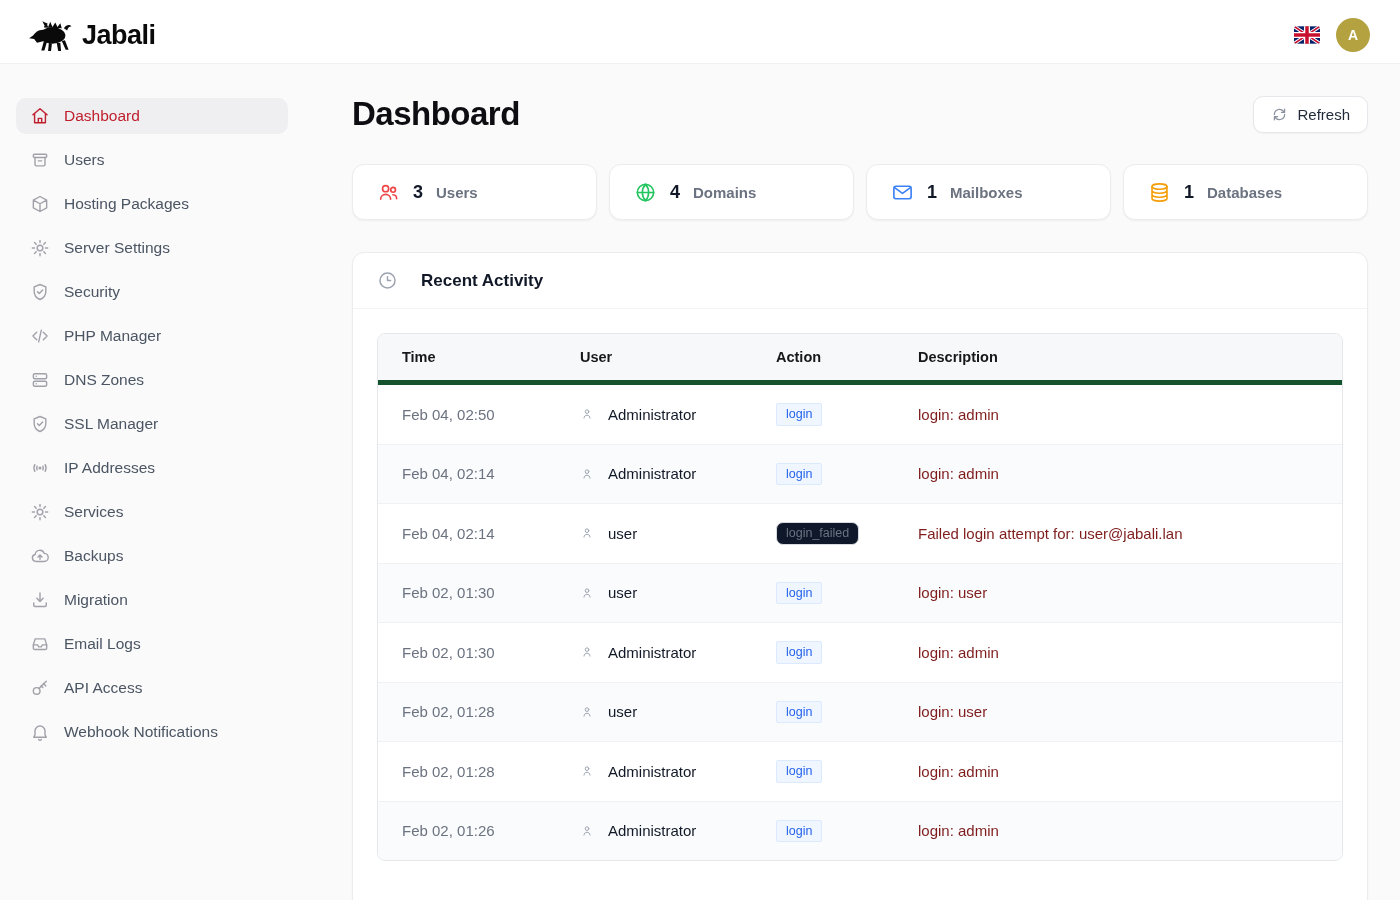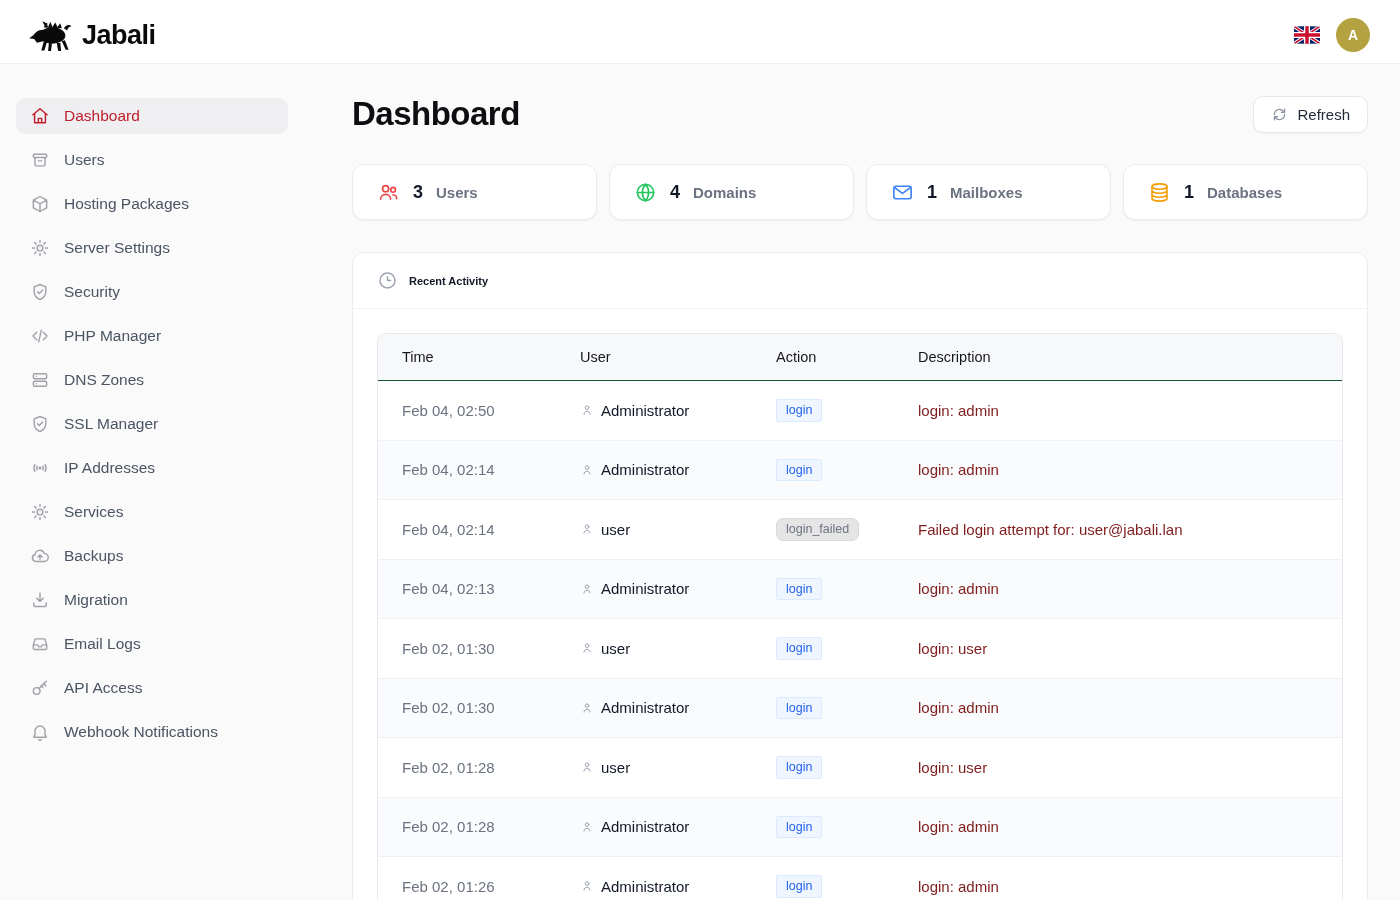--- a/index.html
+++ b/index.html
@@ -61,40 +61,40 @@
   
   .activity-card {
     background:#fff; border:1px solid #ececef; border-radius:12px;
     box-shadow:0 1px 2px rgba(16,24,40,.05); height:700px; overflow:hidden;
   }
   .card-head {
     height:56px; display:flex; align-items:center; gap:11px;
     padding:0 24px; border-bottom:1px solid #f2f3f5;
   }
   .card-head .c-icon { color:#9ca3af; display:flex; line-height:0; }
-  .card-title { margin:0; font-size:11px; font-weight:800; color:#111827; }
+  .card-title { margin:12px; font-size:17px; font-weight:800; color:#111827; }
   .table-wrap { margin:24px; border:1px solid #e5e7eb; border-radius:8px; overflow:hidden; }
   table.activity { width:100%; border-collapse:collapse; font-size:15px; }
   table.activity thead th {
-    background:#f7f8f9; text-align:left; font-weight:400; font-size:14.5px;
-    color:#17181c; padding:15px 24px; border-bottom:1px solid #14532d;
+    background:#f7f8f9; text-align:left; font-weight:700; font-size:14.5px;
+    color:#17181c; padding:15px 24px; border-bottom:5px solid #14532d;
   }
   th.col-time { width:178px; } th.col-user { width:196px; } th.col-action { width:142px; }
   table.activity tbody td { padding:18px 24px; border-top:1px solid #f0f1f4; }
   table.activity tbody tr:first-child td { border-top:none; }
   table.activity tbody tr:nth-child(even) { background:#fafbfc; }
   td.t-time { color:#6b7280; }
-  .user-cell { display:flex; align-items:center; gap:7px; color:#111827; }
+  .user-cell { display:flex; align-items:center; gap:14px; color:#111827; }
   .user-cell .u-icon { color:#9ca3af; display:flex; line-height:0; }
   .badge {
     display:inline-block; font-size:12.5px; line-height:1;
     padding:4px 9px; border-radius:2px; white-space:nowrap;
   }
   .badge.blue { background:#eff6ff; color:#2563eb; border:1px solid #dbeafe; }
-  .badge.outline { background:#e5e5e5; color:#6b7280; border:1px solid #d7dade; border-radius:7px; }
+  .badge.outline { background:#0f172a; color:#6b7280; border:1px solid #d7dade; border-radius:7px; }
   td.t-desc { color:#7f1d1d; }
 </style>
 </head>
 <body>
 
 <header class="app-header">
   <div class="brand">
     <span style="line-height:0;">
       <svg viewBox="0 0 64 46" width="46" height="33" aria-hidden="true">
         <g fill="#0a0a0a">
@@ -383,36 +383,20 @@
                         <path d="M6.8 19 c0-2.9 2.4-4.9 5.2-4.9 s5.2 2 5.2 4.9"></path>
                       </svg>
                     </span>
                     <span>user</span>
                   </span>
                 </td>
                 <td><span class="badge outline">login_failed</span></td>
                 <td class="t-desc">Failed login attempt for: user@jabali.lan</td>
               </tr>
               <tr>
-                <td class="t-time">Feb 04, 02:13</td>
-                <td>
-                  <span class="user-cell">
-                    <span class="u-icon">
-                      <svg viewBox="0 0 24 24" width="14" height="14" fill="none" stroke="currentColor" stroke-width="1.7" stroke-linecap="round" stroke-linejoin="round">
-                        <circle cx="12" cy="8" r="3.1"></circle>
-                        <path d="M6.8 19 c0-2.9 2.4-4.9 5.2-4.9 s5.2 2 5.2 4.9"></path>
-                      </svg>
-                    </span>
-                    <span>Administrator</span>
-                  </span>
-                </td>
-                <td><span class="badge blue">login</span></td>
-                <td class="t-desc">login: admin</td>
-              </tr>
-              <tr>
                 <td class="t-time">Feb 02, 01:30</td>
                 <td>
                   <span class="user-cell">
                     <span class="u-icon">
                       <svg viewBox="0 0 24 24" width="14" height="14" fill="none" stroke="currentColor" stroke-width="1.7" stroke-linecap="round" stroke-linejoin="round">
                         <circle cx="12" cy="8" r="3.1"></circle>
                         <path d="M6.8 19 c0-2.9 2.4-4.9 5.2-4.9 s5.2 2 5.2 4.9"></path>
                       </svg>
                     </span>
                     <span>user</span>

